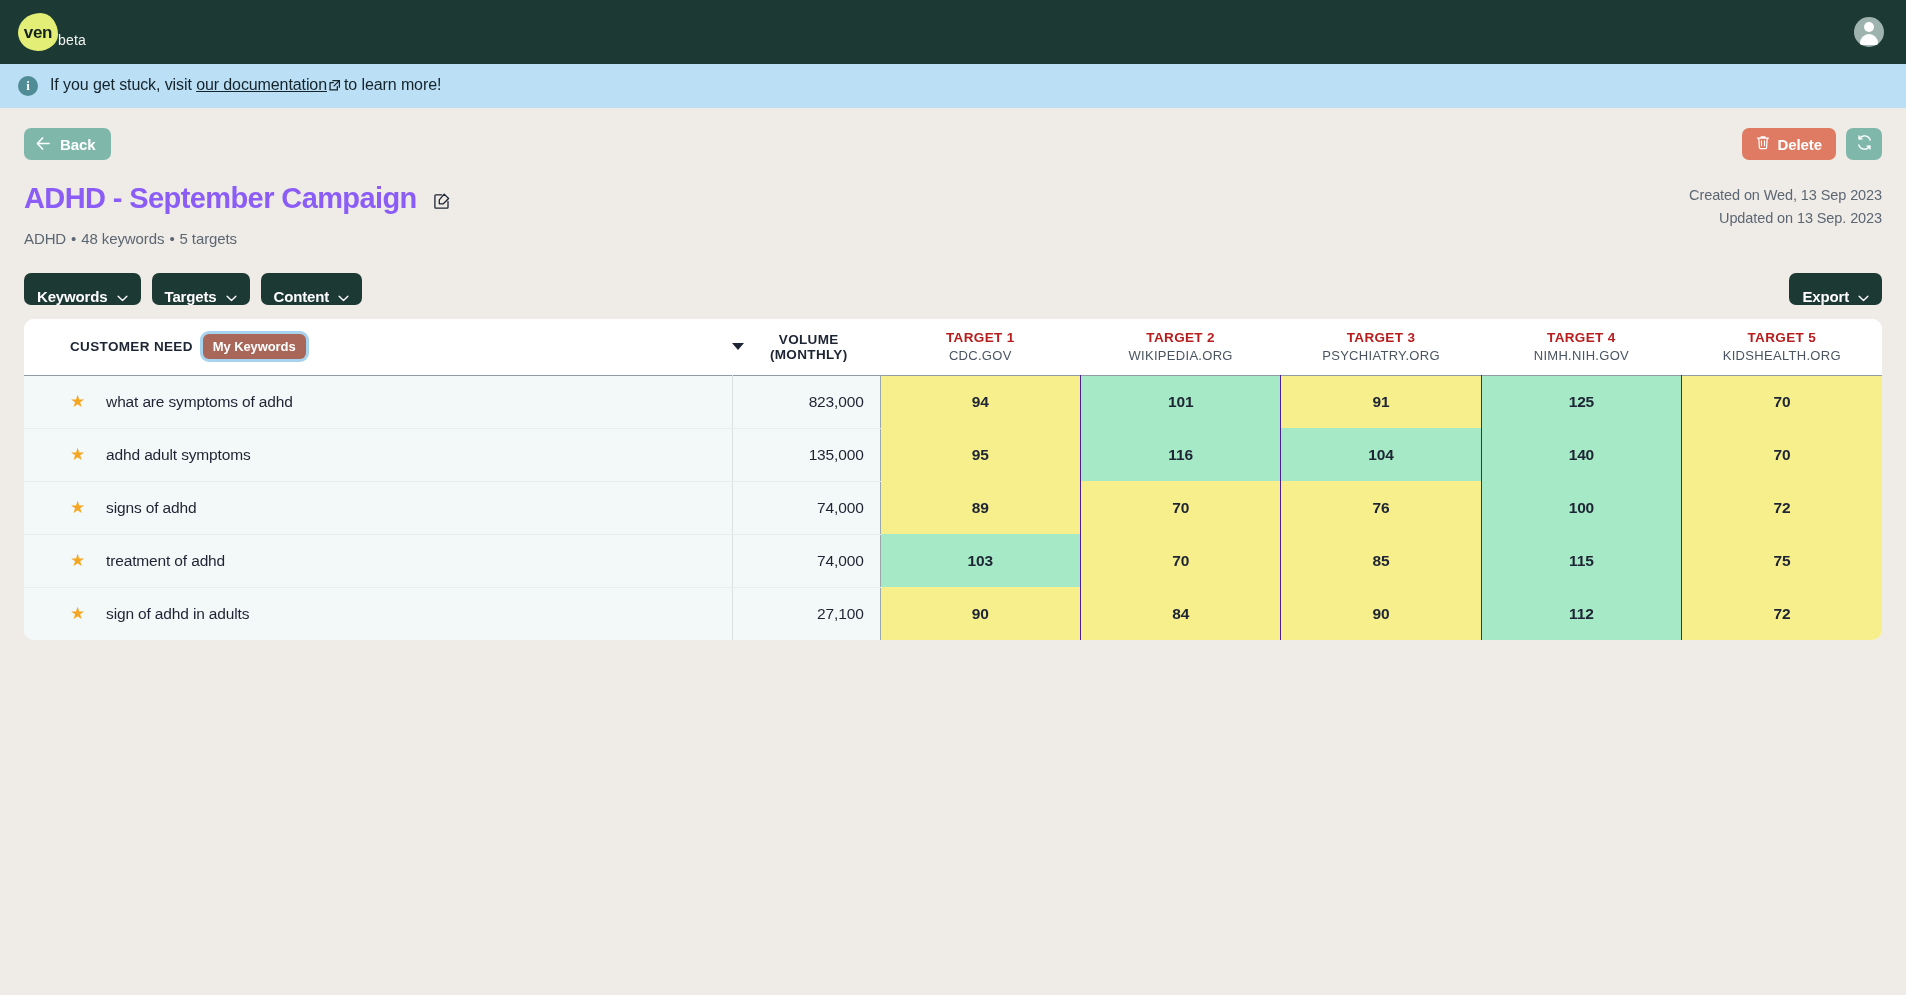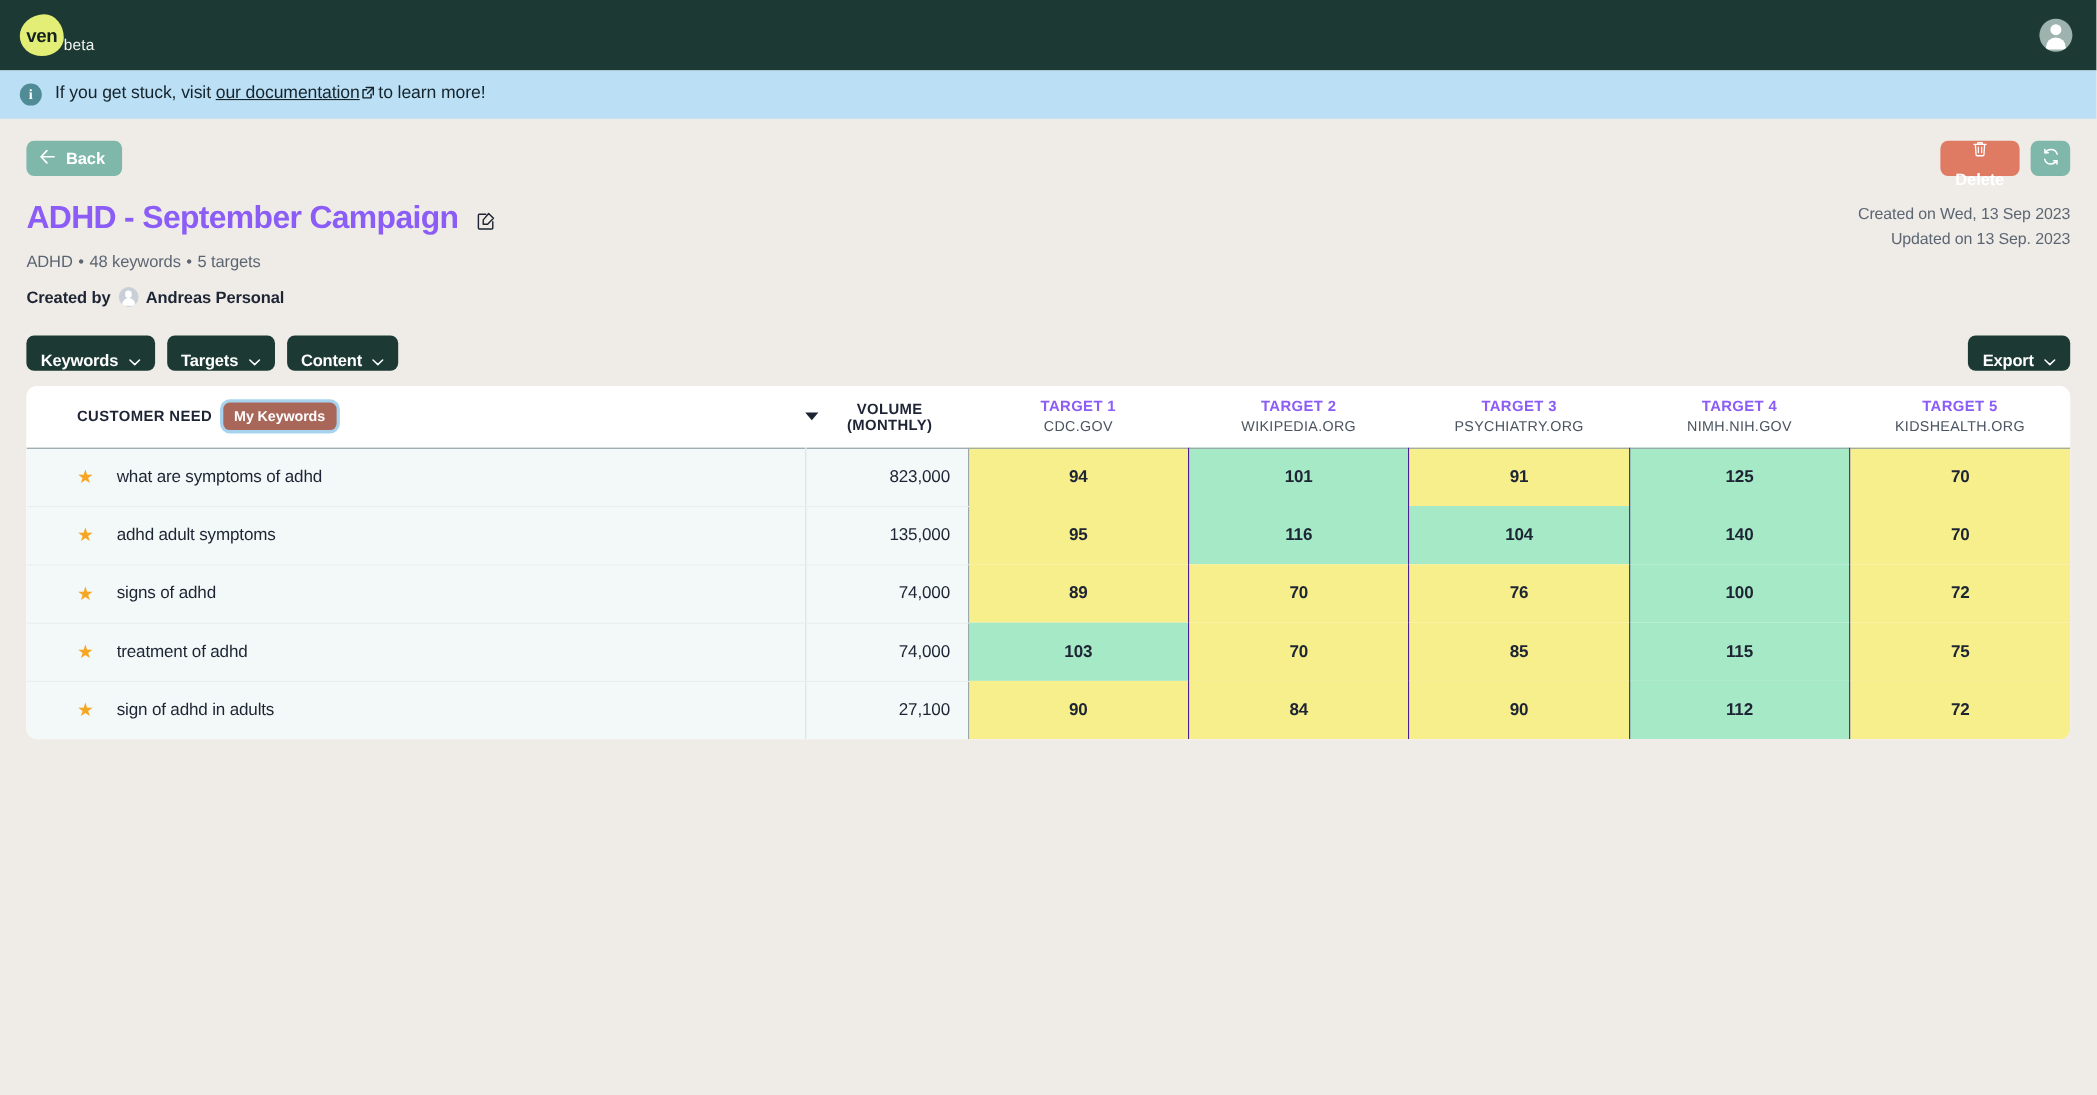--- a/index.html
+++ b/index.html
@@ -90,21 +90,20 @@
     display: inline-flex; align-items: center; gap: 9px; cursor: pointer;
     font-family: "Liberation Sans", sans-serif;
   }
   .right-actions { display: flex; align-items: center; gap: 10px; }
   .btn-delete {
     background: #E07B63; color: #fff; border: none;
     border-radius: 7px; height: 32px; padding: 0 14px;
     font-size: 15px; font-weight: 700; letter-spacing: -0.1px;
     display: inline-flex; align-items: center; gap: 8px; cursor: pointer;
     font-family: "Liberation Sans", sans-serif;
-    flex-direction: column;
   }
   .btn-refresh {
     background: #7FB8AB; color: #fff; border: none;
     border-radius: 7px; height: 32px; width: 36px;
     display: inline-flex; align-items: center; justify-content: center;
     cursor: pointer;
   }
 
   
   .title-block { margin-top: 22px; position: relative; }
@@ -198,21 +197,21 @@
     letter-spacing: 0.35px;
   }
   .caret-down {
     width: 0; height: 0;
     border-left: 6px solid transparent;
     border-right: 6px solid transparent;
     border-top: 7px solid #1D2433;
   }
   .th-target { text-align: center; line-height: 1.45; }
   .th-target .t-label {
-    font-size: 13.5px; font-weight: 700; color: #8b5cf6; letter-spacing: 0.35px;
+    font-size: 13.5px; font-weight: 700; color: #b91c1c; letter-spacing: 0.35px;
   }
   .th-target .t-domain {
     font-size: 13px; font-weight: 400; color: #4A5561; letter-spacing: 0.3px;
   }
 
   tbody td { height: 53px; padding: 0; }
   td.kw-cell {
     background: #F3F8F8;
     border-bottom: 1px solid #E7EEEE;
     border-right: 1px solid #D7E3E3;
@@ -310,28 +309,20 @@
             <path d="M11.2 2.1l4.4 4.4-5.3 5.3H6.3V7.9z" fill="none" stroke="#1D2433" stroke-width="1.3" stroke-linejoin="round"></path>
           </svg>
         </span>
     </div>
     <div class="meta-dates">
       <div>Created on Wed, 13 Sep 2023</div>
       <div>Updated on 13 Sep. 2023</div>
     </div>
     <div class="subline">
       <span>ADHD</span><span class="dot">•</span><span>48 keywords</span><span class="dot">•</span><span>5 targets</span>
-    </div>
-    <div class="createdby">
-      <span>Created by</span>
-      <span class="mini-avatar">
-        <span class="head"></span>
-        <span class="body"></span>
-      </span>
-      <span>Andreas Personal</span>
     </div>
   </div>
 
   <div class="filter-row">
     <div class="filter-left">
       <button class="pill-btn">
         <span>Keywords</span>
         <span class="chev"><svg width="11" height="7" viewBox="0 0 12 8">
               <path d="M1 1.5L6 6.2l5-4.7" fill="none" stroke="#fff" stroke-width="1.6" stroke-linecap="round" stroke-linejoin="round"></path>
             </svg></span>

